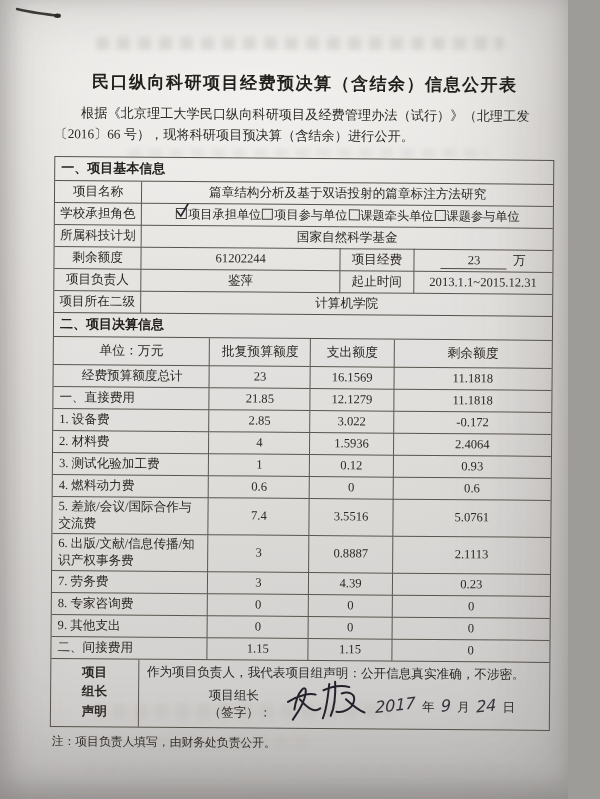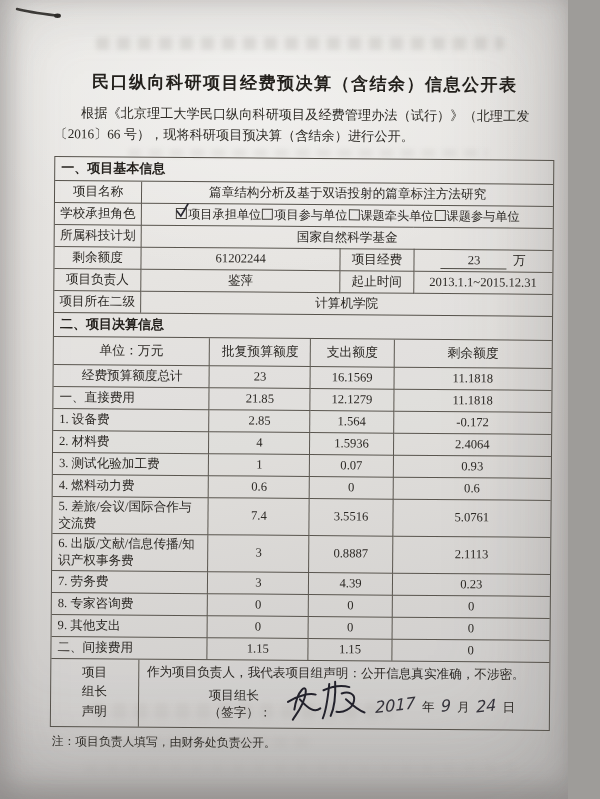--- a/index.html
+++ b/index.html
@@ -104,21 +104,21 @@
   .decl {
     display: flex;
     border-top: 1px solid #56524b;
     min-height: 62px;
   }
   .decl-label {
     width: 17.4%;
     border-right: 1px solid #5a564f;
     display: flex; flex-direction: column;
     justify-content: center; align-items: center;
-    font-size: 12.6px; line-height: 1.55;
+    font-size: 12.6px; line-height: 1.55; font-weight: bold;
   }
   .decl-body { flex: 1; padding: 4px 8px 2px 8px; }
   .decl-statement { font-size: 12.6px; }
   .sign-row {
     display: flex; align-items: center;
     margin-top: 2px; padding-left: 62px;
   }
   .sign-label { font-size: 12.6px; }
   .signature-wrap { margin: -6px 4px 0 2px; transform: rotate(-3deg); }
   .date-block {
@@ -241,33 +241,33 @@
         </tr>
         <tr>
           <td class="item">一、直接费用</td>
           <td>21.85</td>
           <td>12.1279</td>
           <td>11.1818</td>
         </tr>
         <tr>
           <td class="item">1. 设备费</td>
           <td>2.85</td>
-          <td>1.564</td>
+          <td>3.022</td>
           <td>-0.172</td>
         </tr>
         <tr>
           <td class="item">2. 材料费</td>
           <td>4</td>
           <td>1.5936</td>
           <td>2.4064</td>
         </tr>
         <tr>
           <td class="item">3. 测试化验加工费</td>
           <td>1</td>
-          <td>0.07</td>
+          <td>0.12</td>
           <td>0.93</td>
         </tr>
         <tr>
           <td class="item">4. 燃料动力费</td>
           <td>0.6</td>
           <td>0</td>
           <td>0.6</td>
         </tr>
         <tr>
           <td class="item">5. 差旅/会议/国际合作与交流费</td>

